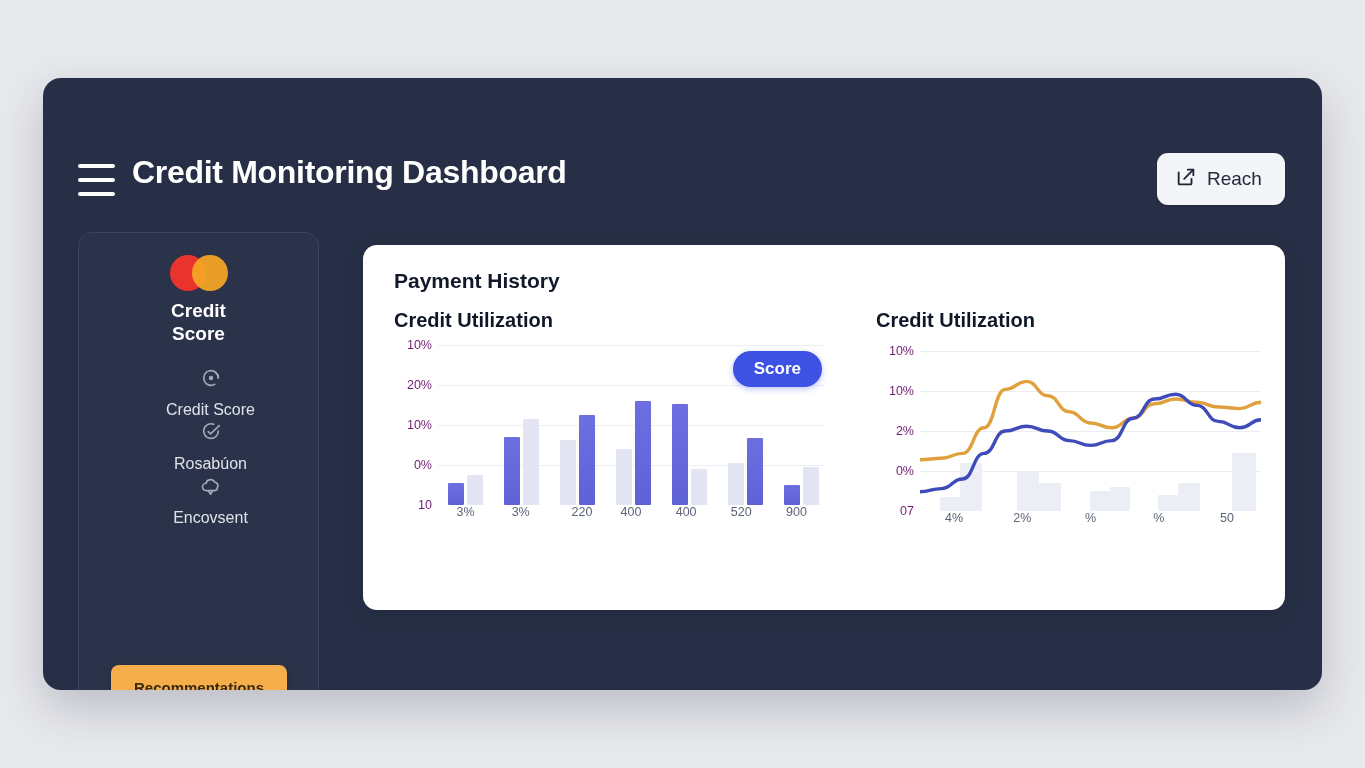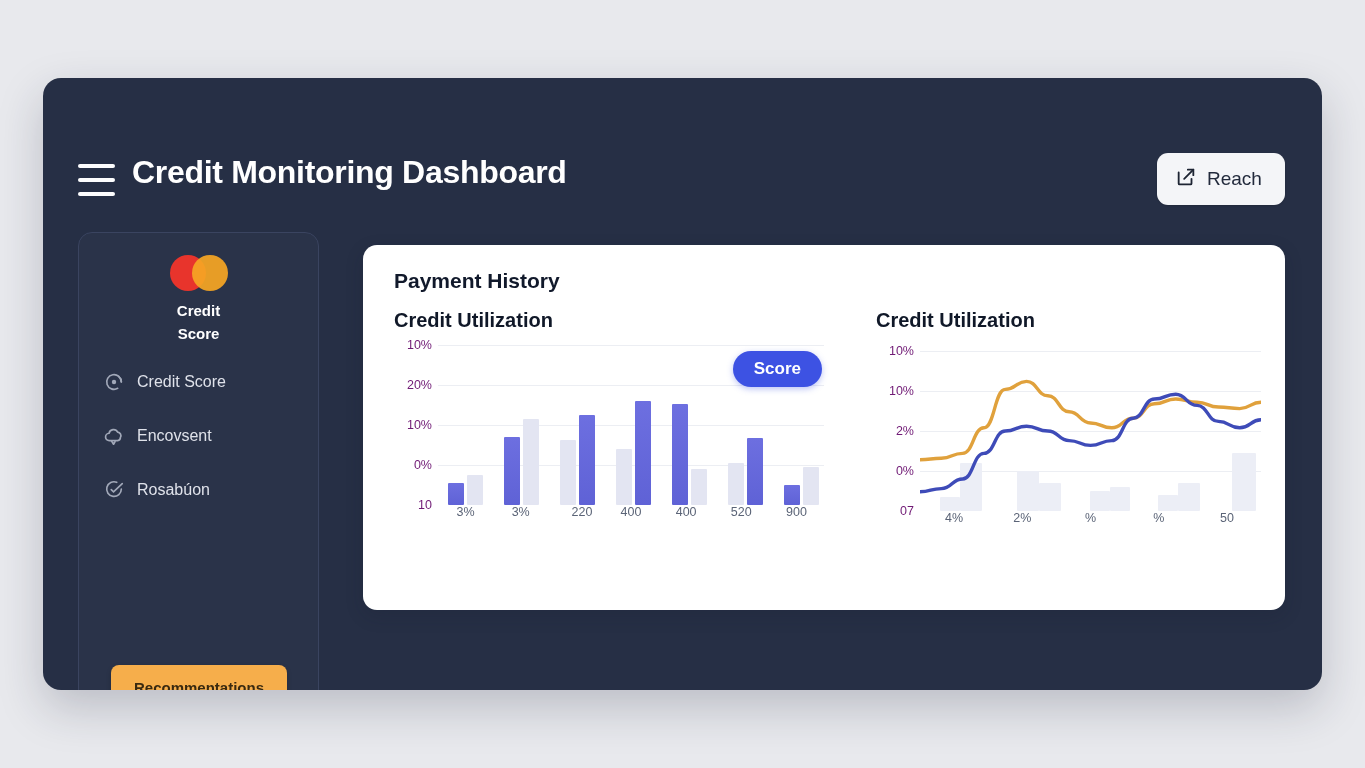--- a/index.html
+++ b/index.html
@@ -61,26 +61,26 @@
     position: relative; width: 58px; height: 36px;
     margin: 0 auto 8px;
   }
   #brand-logo span {
     position: absolute; top: 0; width: 36px; height: 36px; border-radius: 50%;
   }
   #logo-circle-left  { left: 0;   background: #e8342c; }
   #logo-circle-right { right: 0;  background: #f5a623; mix-blend-mode: normal; opacity: .93; }
   #brand-name {
     text-align: center; color: #ffffff;
-    font-size: 15px; font-weight: 600; line-height: 23px;
+    font-size: 19px; font-weight: 600; line-height: 23px;
     margin-bottom: 22px;
   }
   .nav-item {
     display: flex; align-items: center; gap: 12px;
-    height: 30px; margin: 0 0 24px 24px; cursor: pointer;
+    height: 30px; margin: 0 0 24px 24px; cursor: pointer; flex-direction: column;
   }
   .nav-icon { width: 22px; height: 22px; flex: 0 0 22px; opacity: .72; }
   .nav-label { font-size: 16px; color: #dfe2ea; white-space: nowrap; }
   #recommend-button {
     position: absolute; left: 32px; bottom: 22px;
     width: 176px; height: 44px;
     background: #f6ae4b; border-radius: 8px;
     display: flex; align-items: center; justify-content: center;
     font-size: 15px; font-weight: 600; color: #3a2a10;
     cursor: pointer;
@@ -189,36 +189,36 @@
             <path d="M20 12a8 8 0 0 0-3-6.2"></path>
           <circle cx="12" cy="12" r="2.4" fill="#cfd5e3" stroke="none"></circle>
         </svg>
       </span>
       <span class="nav-label">Credit Score</span>
     </div>
 
 
     <div class="nav-item">
       <span class="nav-icon">
+        <svg viewBox="0 0 24 24" fill="none" stroke="#cfd5e3" stroke-width="1.8" stroke-linecap="round">
+          <path d="M20 11a8 8 0 1 1-5-7.4"></path>
+          <path d="M9 11.5l2.5 2.5L21 5"></path>
+        </svg>
+      </span>
+      <span class="nav-label">Rosabúon</span>
+    </div>
+
+    <div class="nav-item">
+      <span class="nav-icon">
         <svg viewBox="0 0 24 24" fill="none" stroke="#cfd5e3" stroke-width="1.8" stroke-linejoin="round">
           <path d="M7 17a4 4 0 0 1-.4-8 5 5 0 0 1 9.4-1.2A3.8 3.8 0 0 1 19 13.5 3.6 3.6 0 0 1 16 17z"></path>
           <path d="M9 17l2.5 4 2-3.5"></path>
         </svg>
       </span>
       <span class="nav-label">Encovsent</span>
-    </div>
-
-    <div class="nav-item">
-      <span class="nav-icon">
-        <svg viewBox="0 0 24 24" fill="none" stroke="#cfd5e3" stroke-width="1.8" stroke-linecap="round">
-          <path d="M20 11a8 8 0 1 1-5-7.4"></path>
-          <path d="M9 11.5l2.5 2.5L21 5"></path>
-        </svg>
-      </span>
-      <span class="nav-label">Rosabúon</span>
     </div>
 
     <div id="recommend-button">Recommentations</div>
   </div>
 
   <div id="content-panel">
     <div id="panel-title">Payment History</div>
 
     <div class="chart-block" id="chart-left">
       <div class="chart-title">Credit Utilization</div>

